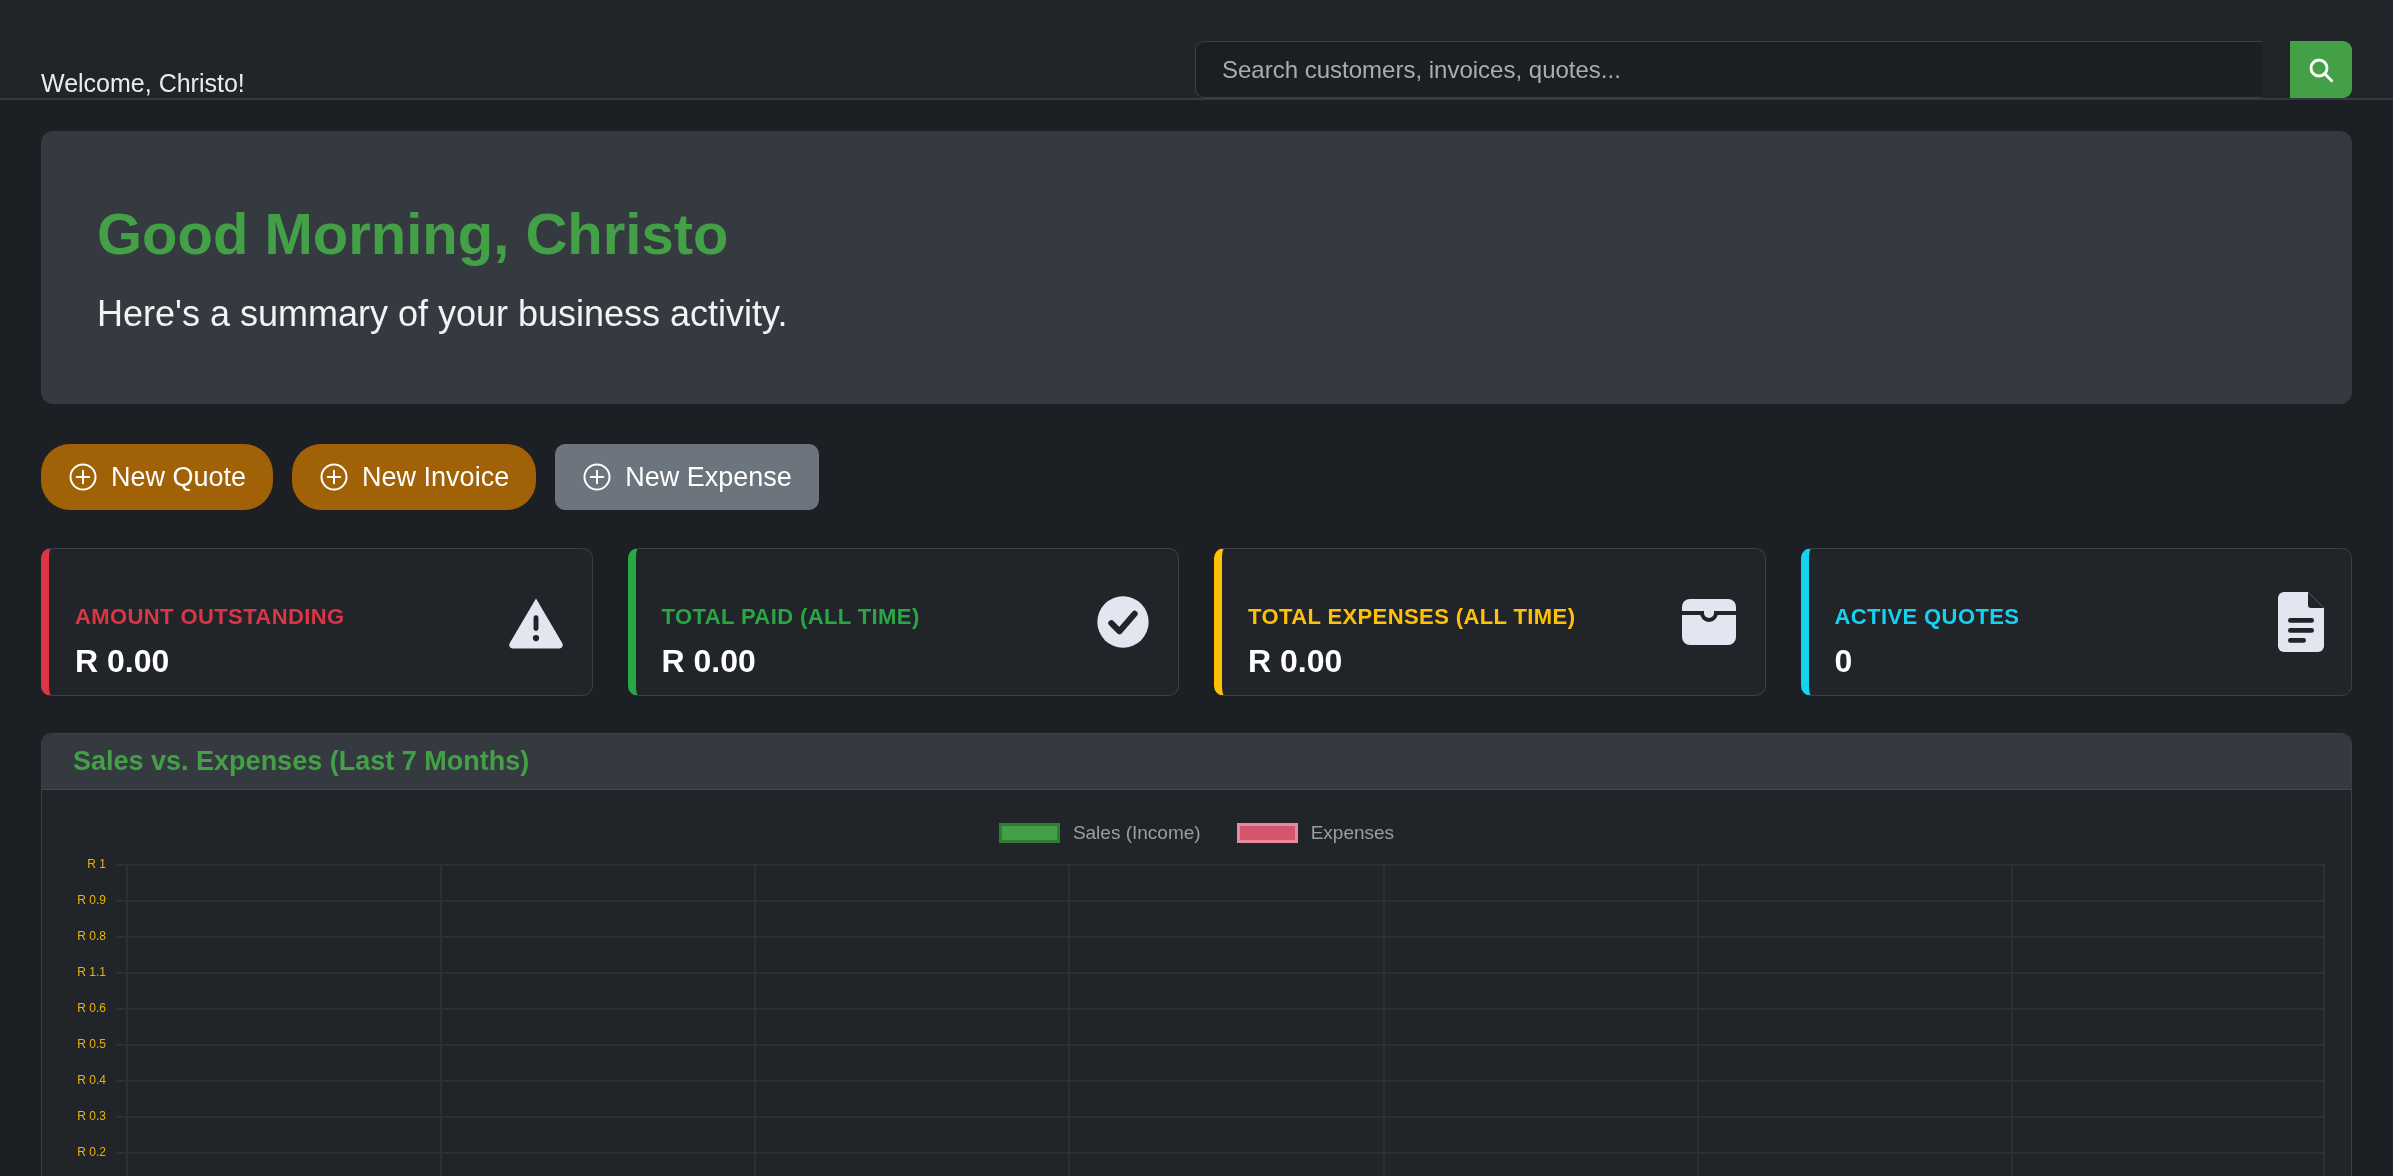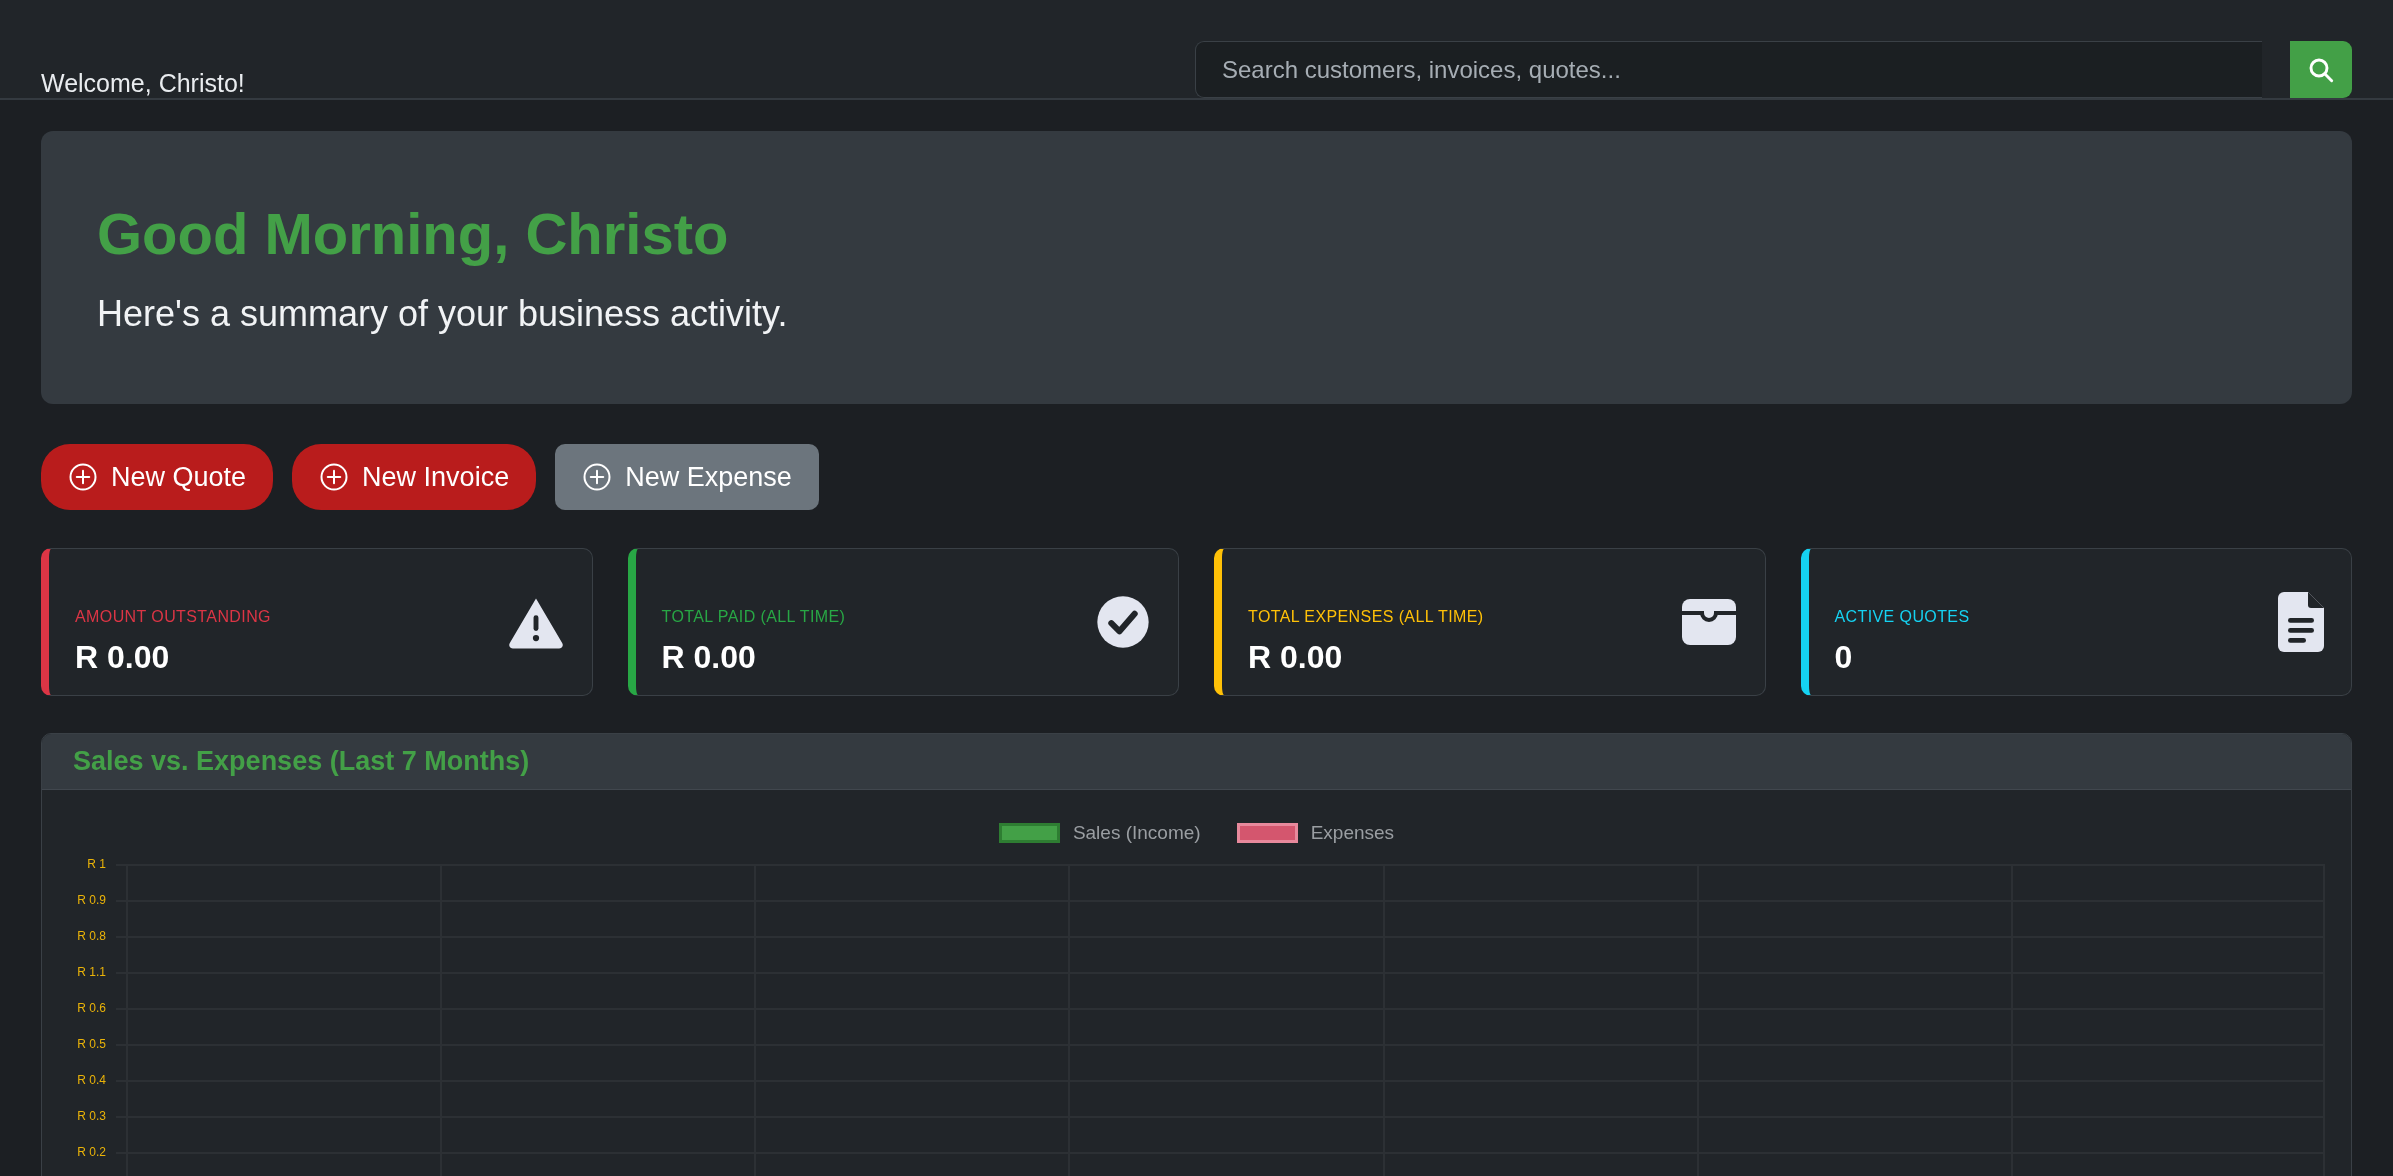--- a/index.html
+++ b/index.html
@@ -42,31 +42,31 @@
   .hero h1 { font-size:58px; font-weight:700; color:#43a047; margin-bottom:26px; }
   .hero p  { font-size:36px; color:#f1f3f5; }
 
   .actions { display:flex; gap:19px; margin:40px 0 38px 0; }
   .btn {
     height:66px; padding:0 27px; border:none; border-radius:10px;
     display:inline-flex; align-items:center; gap:13px;
     font-size:27px; font-weight:500; color:#fff; cursor:pointer;
     font-family:"Liberation Sans", sans-serif;
   }
-  .btn-success { background:#b91c1c;border-radius:29px; }
+  .btn-success { background:#a16207;border-radius:29px; }
   .btn-secondary { background:#6c757d; }
 
   .stats { display:grid; grid-template-columns:repeat(4,1fr); gap:35px; }
   .stat-card {
     height:148px; background:#212529; border:1px solid #3a4046;
     border-left:8px solid #888; border-radius:10px;
     display:flex; align-items:center; justify-content:space-between;
     padding:0 27px 0 26px;
   }
-  .stat-label { font-size:16px; font-weight:400; letter-spacing:.4px; margin-bottom:13px;margin-top:39px; }
+  .stat-label { font-size:22px; font-weight:700; letter-spacing:.4px; margin-bottom:13px;margin-top:39px; }
   .stat-value { font-size:32px; font-weight:700; color:#ffffff; }
   .stat-icon  { flex:none; }
 
   
   .chart-card {
     margin-top:37px; background:#212529; border:1px solid #3a4046;
     border-radius:10px 10px 0 0; height:600px; overflow:hidden;
   }
   .chart-header {
     background:#343a40; height:56px; display:flex; align-items:center;

